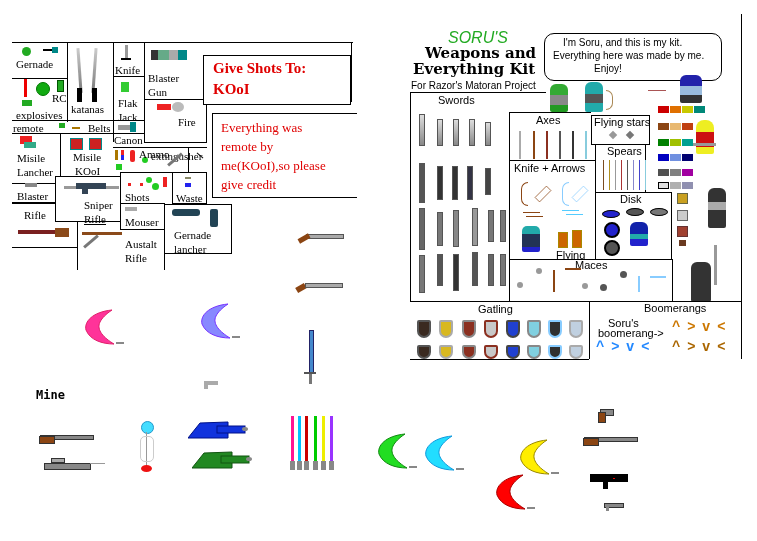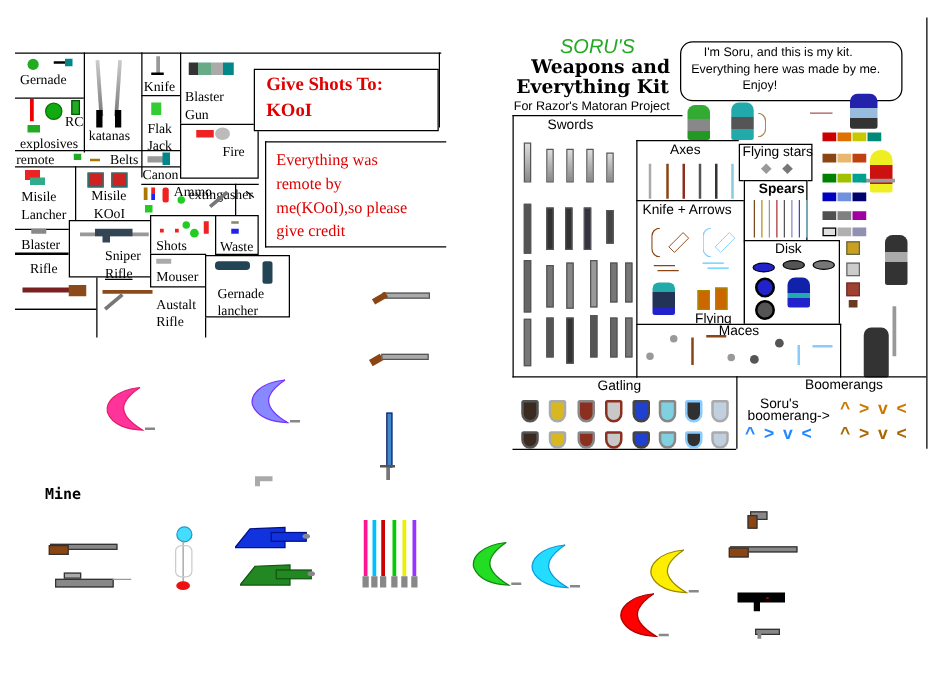--- a/index.html
+++ b/index.html
@@ -248,21 +248,21 @@
     <div class="px" style="left:572px;top:131px;width:2px;height:28px;background:#333;"></div>
     <div class="px" style="left:585px;top:131px;width:2px;height:28px;background:#8cd;"></div>
   </div>
 
   <div class="box" style="left:591px;top:115px;width:59px;height:30px;"></div>
   <div class="lbl sans" style="left:594px;top:116px;font-size:11px;">Flying stars</div>
   <div class="px" style="left:610px;top:132px;width:6px;height:6px;background:#999;transform:rotate(45deg);"></div>
   <div class="px" style="left:627px;top:132px;width:6px;height:6px;background:#777;transform:rotate(45deg);"></div>
 
   <div class="box" style="left:595px;top:144px;width:51px;height:50px;"></div>
-  <div class="lbl sans" style="left:607px;top:145px;font-size:11px;font-weight:bold;">Spears</div>
+  <div class="lbl sans" style="left:607px;top:145px;font-size:11px;">Spears</div>
   <div>
     <div class="px" style="left:603px;top:160px;width:1px;height:30px;background:#7a4a20;"></div>
     <div class="px" style="left:609px;top:160px;width:1px;height:30px;background:#b09020;"></div>
     <div class="px" style="left:615px;top:160px;width:1px;height:30px;background:#999;"></div>
     <div class="px" style="left:621px;top:160px;width:1px;height:30px;background:#a33;"></div>
     <div class="px" style="left:627px;top:160px;width:1px;height:30px;background:#555;"></div>
     <div class="px" style="left:633px;top:160px;width:1px;height:30px;background:#88c;"></div>
     <div class="px" style="left:639px;top:160px;width:1px;height:30px;background:#44c;"></div>
     <div class="px" style="left:645px;top:160px;width:1px;height:30px;background:#8cd;"></div>
   </div>

